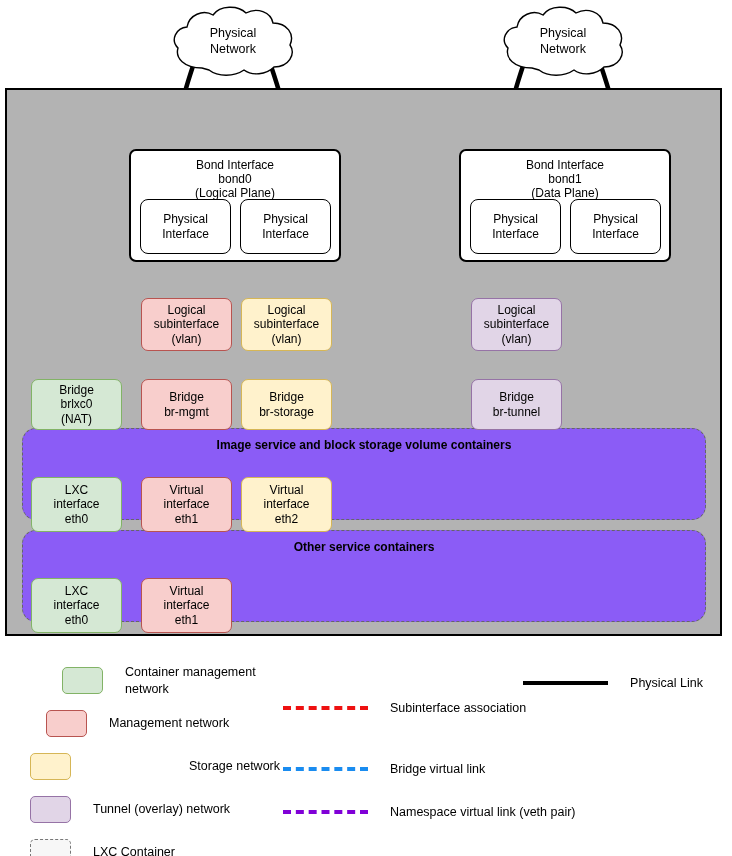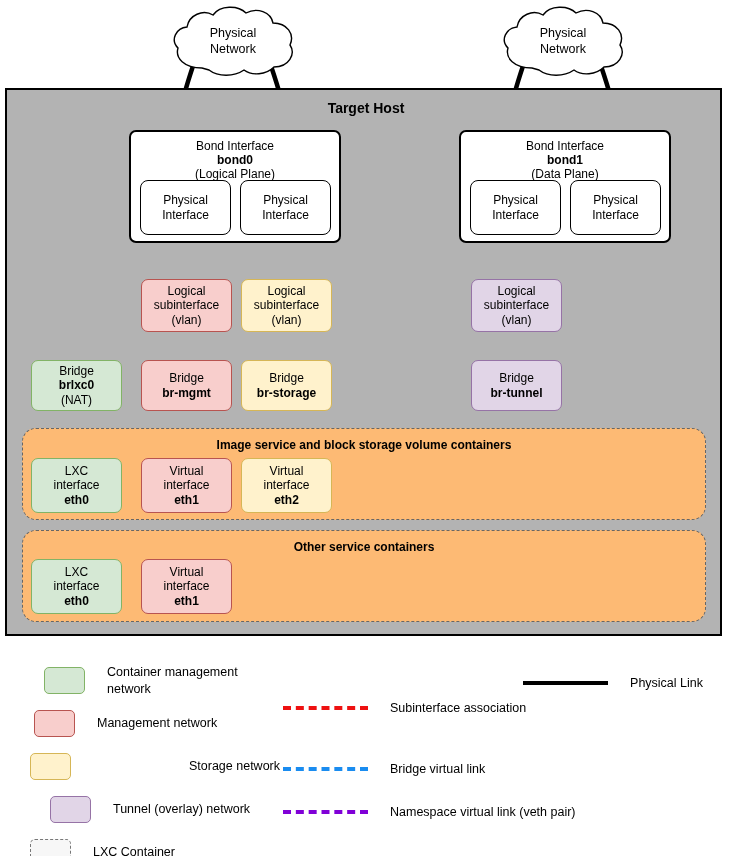--- a/index.html
+++ b/index.html
@@ -9,24 +9,24 @@
     -webkit-font-smoothing:antialiased;
   }
   #stage{position:absolute;left:0;top:0;width:732px;height:856px;}
   svg#wires{position:absolute;left:0;top:0;width:732px;height:856px;pointer-events:none;}
 
   
   .node{
     position:absolute;box-sizing:border-box;
     display:flex;flex-direction:column;align-items:center;justify-content:center;
     text-align:center;line-height:1.18;border-radius:7px;
-    font-size:12px;color:#000;z-index:5;
+    font-size:12px;color:#000;z-index:5;margin-top:19px;
   }
   .node .ln{display:block;}
-  .node .b{font-weight:bold;}
+  .node .b{font-weight:normal;}
 
   .green {background:#d5e8d4;border:1.6px solid #82b366;}
   .red   {background:#f8cecc;border:1.6px solid #b85450;}
   .yellowfill{background:#fff2cc;border:1.6px solid #d6b656;}
   .purple{background:#e1d5e7;border:1.6px solid #9673a6;}
   .white {background:#ffffff;border:2.5px solid #000000;}
 
   
   #host{
     position:absolute;left:5px;top:88px;width:717px;height:548px;
@@ -41,21 +41,21 @@
   .cloud{position:absolute;z-index:6;}
   .cloud .cap{
     position:absolute;left:0;top:0;width:100%;height:100%;
     display:flex;flex-direction:column;align-items:center;justify-content:center;
     font-size:12.5px;line-height:1.25;color:#000;text-align:center;
   }
 
   
   .ctr-panel{
     position:absolute;box-sizing:border-box;
-    background:#fdba74;border:1.6px dashed #666;border-radius:14px;z-index:3;
+    background:#8b5cf6;border:1.6px dashed #666;border-radius:14px;z-index:3;
   }
   .ctr-title{
     position:absolute;width:100%;text-align:center;top:9px;left:0;
     font-size:12px;font-weight:bold;color:#000;
   }
 
   
   #legend{position:absolute;left:0;top:648px;width:732px;height:208px;z-index:5;}
   .lg-row{position:absolute;display:flex;align-items:center;}
   .sw{width:41px;height:27px;border-radius:5px;box-sizing:border-box;flex:0 0 auto;}
@@ -66,21 +66,20 @@
   .ls-red{border-top:4px dashed #ee1111;}
   .ls-blue{border-top:4px dashed #1a8cf0;}
   .ls-purple{border-top:4px dashed #8000d7;}
 </style>
 </head>
 <body>
 
 <div id="stage">
 
   <div id="host"></div>
-  <div id="host-title">Target Host</div>
 
   <svg id="wires" viewBox="0 0 732 856" xmlns="http://www.w3.org/2000/svg">
 
     <g fill="none" stroke="#000000" stroke-width="4.5" stroke-linecap="round">
       <path d="M193,66 C180,105 177,115 178,175"></path>
       <path d="M271,66 C284,105 288,115 287,175"></path>
       <path d="M523,66 C510,105 507,115 508,175"></path>
       <path d="M601,66 C614,105 618,115 617,175"></path>
     </g>
 
@@ -225,36 +224,36 @@
     <span class="ln b">eth0</span>
   </div>
   <div class="node red" style="left:141px;top:559px;width:91px;height:55px;">
     <span class="ln">Virtual</span>
     <span class="ln">interface</span>
     <span class="ln b">eth1</span>
   </div>
 
   <div id="legend">
 
-    <div class="lg-row" style="left:14px;top:16px;width:250px;padding-left:30px;">
+    <div class="lg-row" style="left:32px;top:16px;width:250px;padding-left:30px;">
       <div class="sw" style="background:#d5e8d4;border:1.6px solid #82b366;"></div>
       <div class="lg-txt" style="max-width:155px;">Container management network</div>
     </div>
 
-    <div class="lg-row" style="left:34px;top:62px;width:250px;">
+    <div class="lg-row" style="left:46px;top:62px;width:250px;">
       <div class="sw" style="background:#f8cecc;border:1.6px solid #b85450;"></div>
       <div class="lg-txt">Management network</div>
     </div>
 
     <div class="lg-row" style="left:30px;top:105px;width:250px;justify-content:space-between;">
       <div class="sw" style="background:#fff2cc;border:1.6px solid #d6b656;"></div>
       <div class="lg-txt">Storage network</div>
     </div>
 
-    <div class="lg-row" style="left:30px;top:148px;width:260px;margin-left:20px;">
+    <div class="lg-row" style="left:30px;top:148px;width:260px;">
       <div class="sw" style="background:#e1d5e7;border:1.6px solid #9673a6;"></div>
       <div class="lg-txt">Tunnel (overlay) network</div>
     </div>
 
     <div class="lg-row" style="left:30px;top:191px;width:250px;">
       <div class="sw dashcont"></div>
       <div class="lg-txt">LXC Container</div>
     </div>
 
     <div class="lg-row" style="left:283px;top:27px;width:420px;justify-content:flex-end;">

